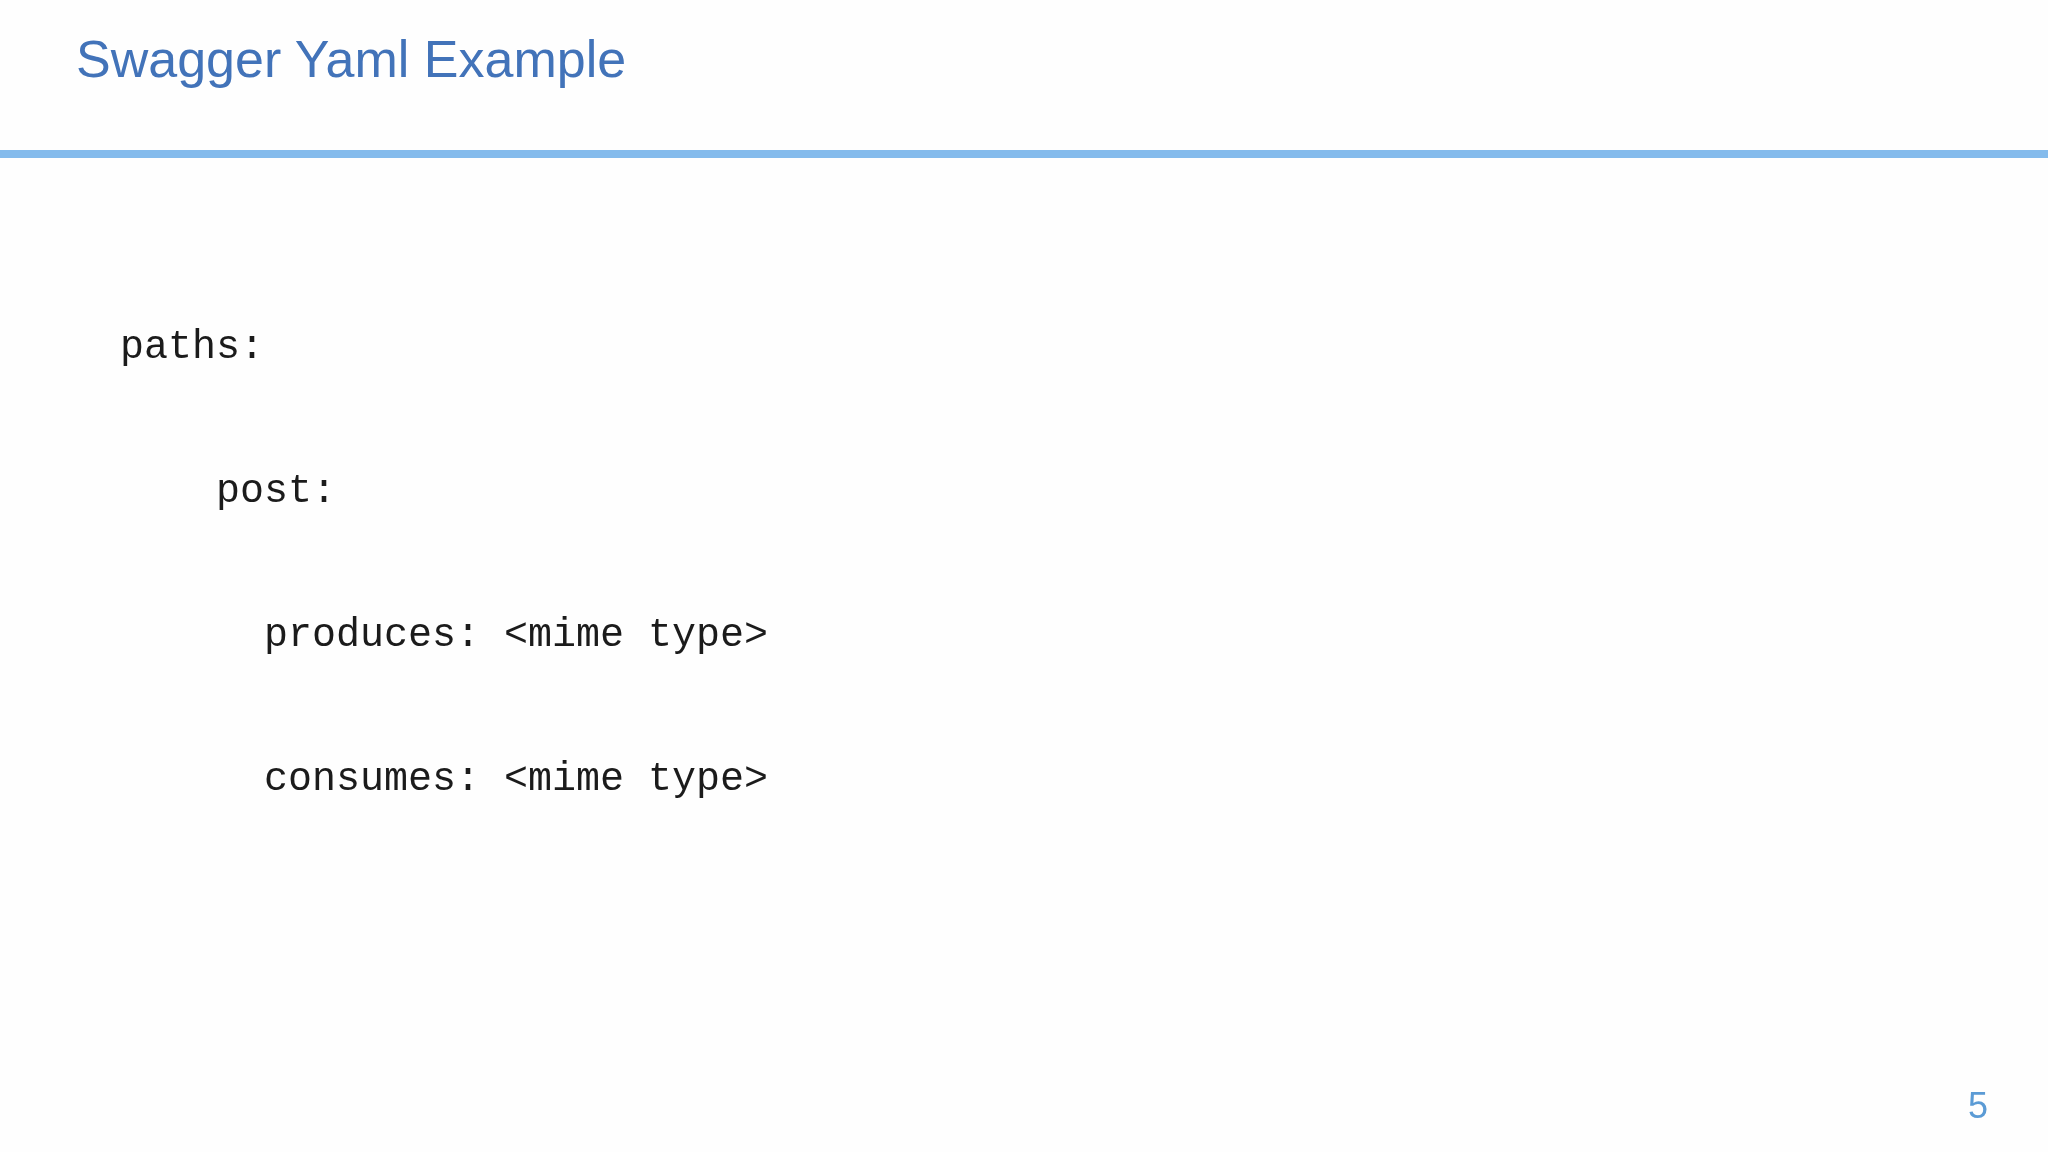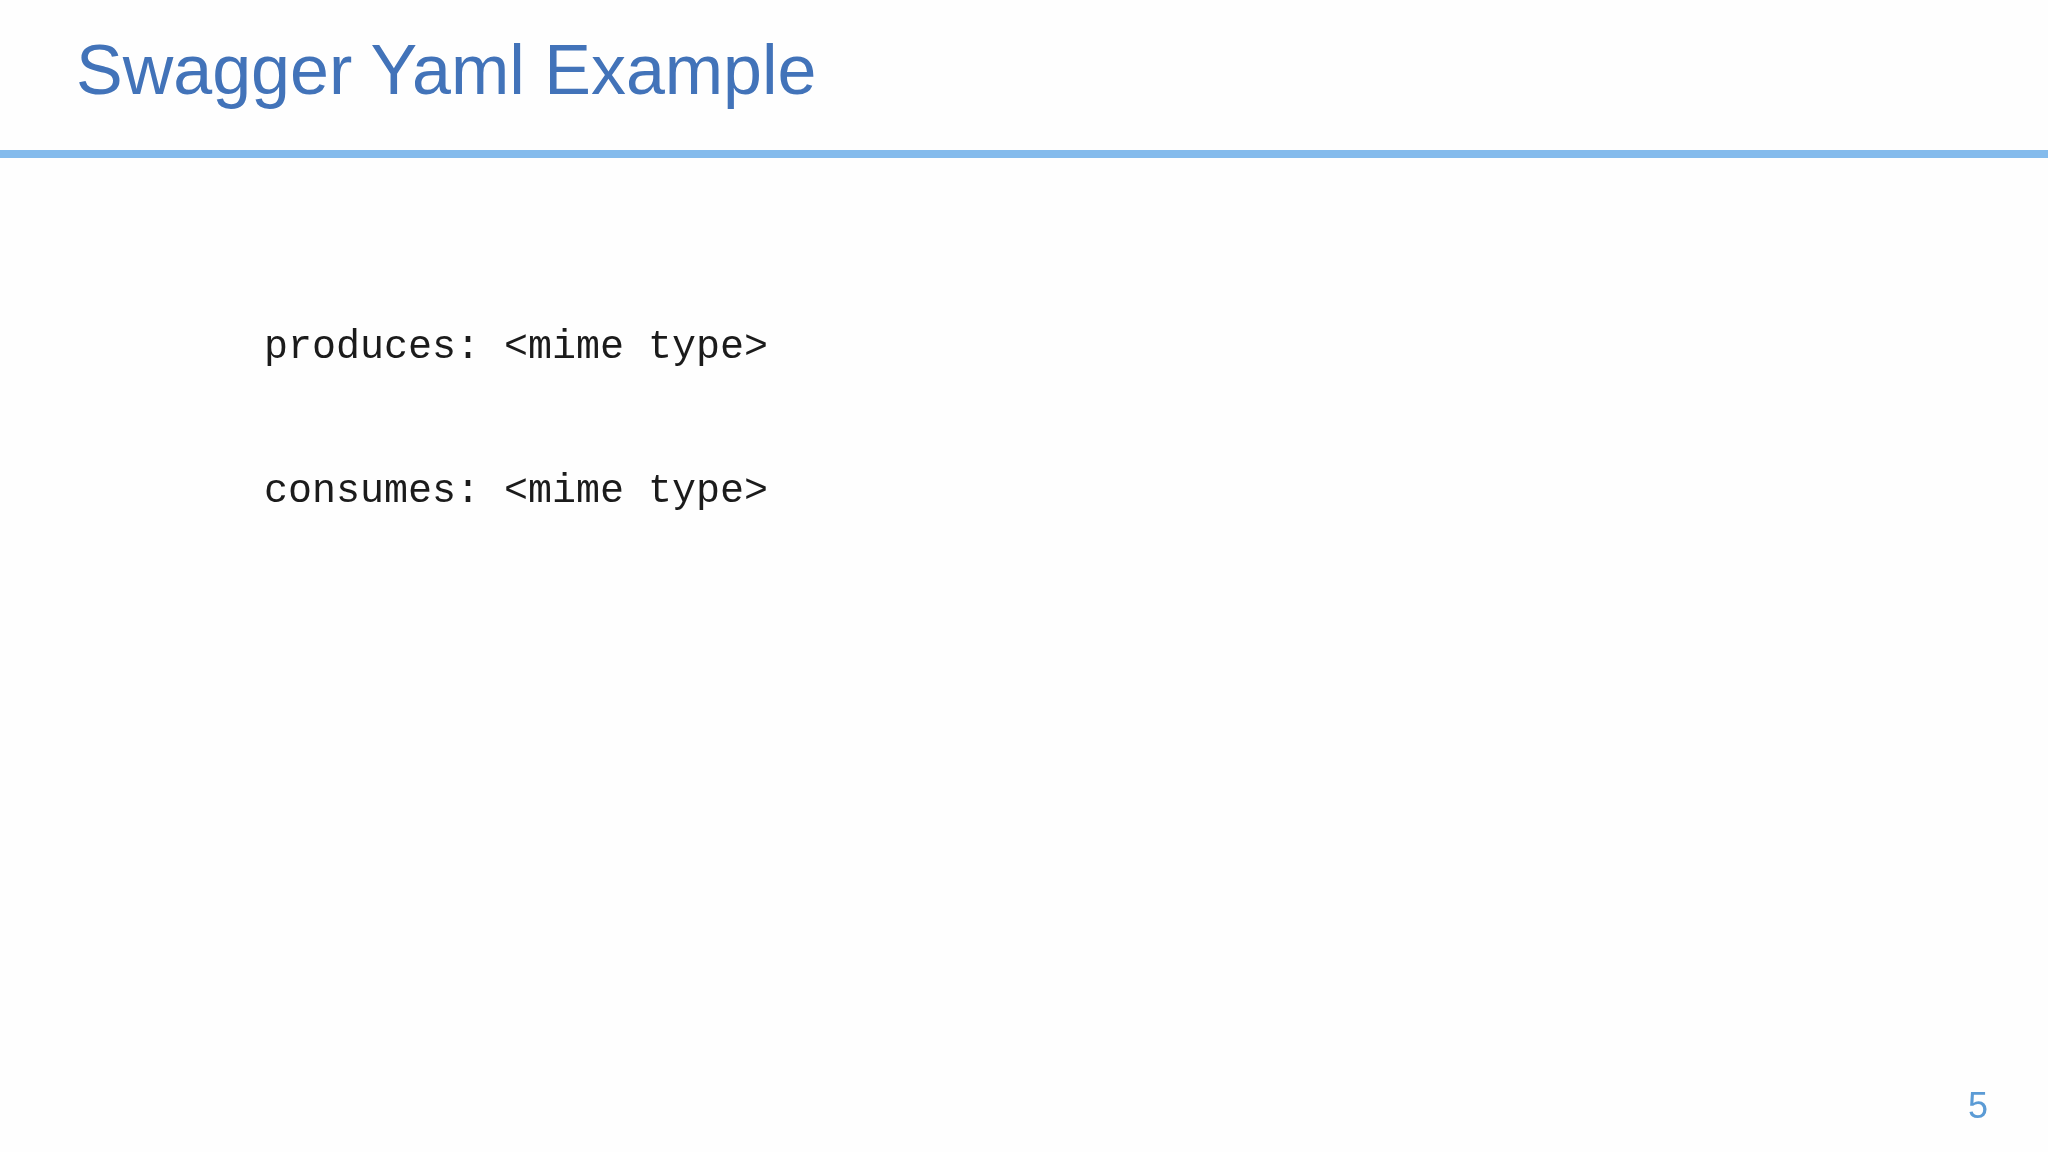--- a/index.html
+++ b/index.html
@@ -10,21 +10,21 @@
     width: 2048px;
     height: 1152px;
     background: #fefefe;
     font-family: "Liberation Sans", sans-serif;
   }
 
   .slide-title {
     position: absolute;
     left: 76px;
     top: 28px;
-    font-size: 70px;
+    font-size: 52px;
     line-height: 1.22;
     font-weight: 400;
     color: #4273b9;
     letter-spacing: 0px;
     white-space: nowrap;
   }
 
   .title-rule {
     position: absolute;
     left: 0;
@@ -59,20 +59,22 @@
 </head>
 <body>
 
 <div class="slide">
 
   <h1 class="slide-title">Swagger Yaml Example</h1>
 
   <div class="title-rule"></div>
 
   <div class="code-block">
+    <div class="code-line">paths:</div>
+    <div class="code-line">    post:</div>
     <div class="code-line">      produces: &lt;mime type&gt;</div>
     <div class="code-line">      consumes: &lt;mime type&gt;</div>
     
     
     
     
     
     
     
     

